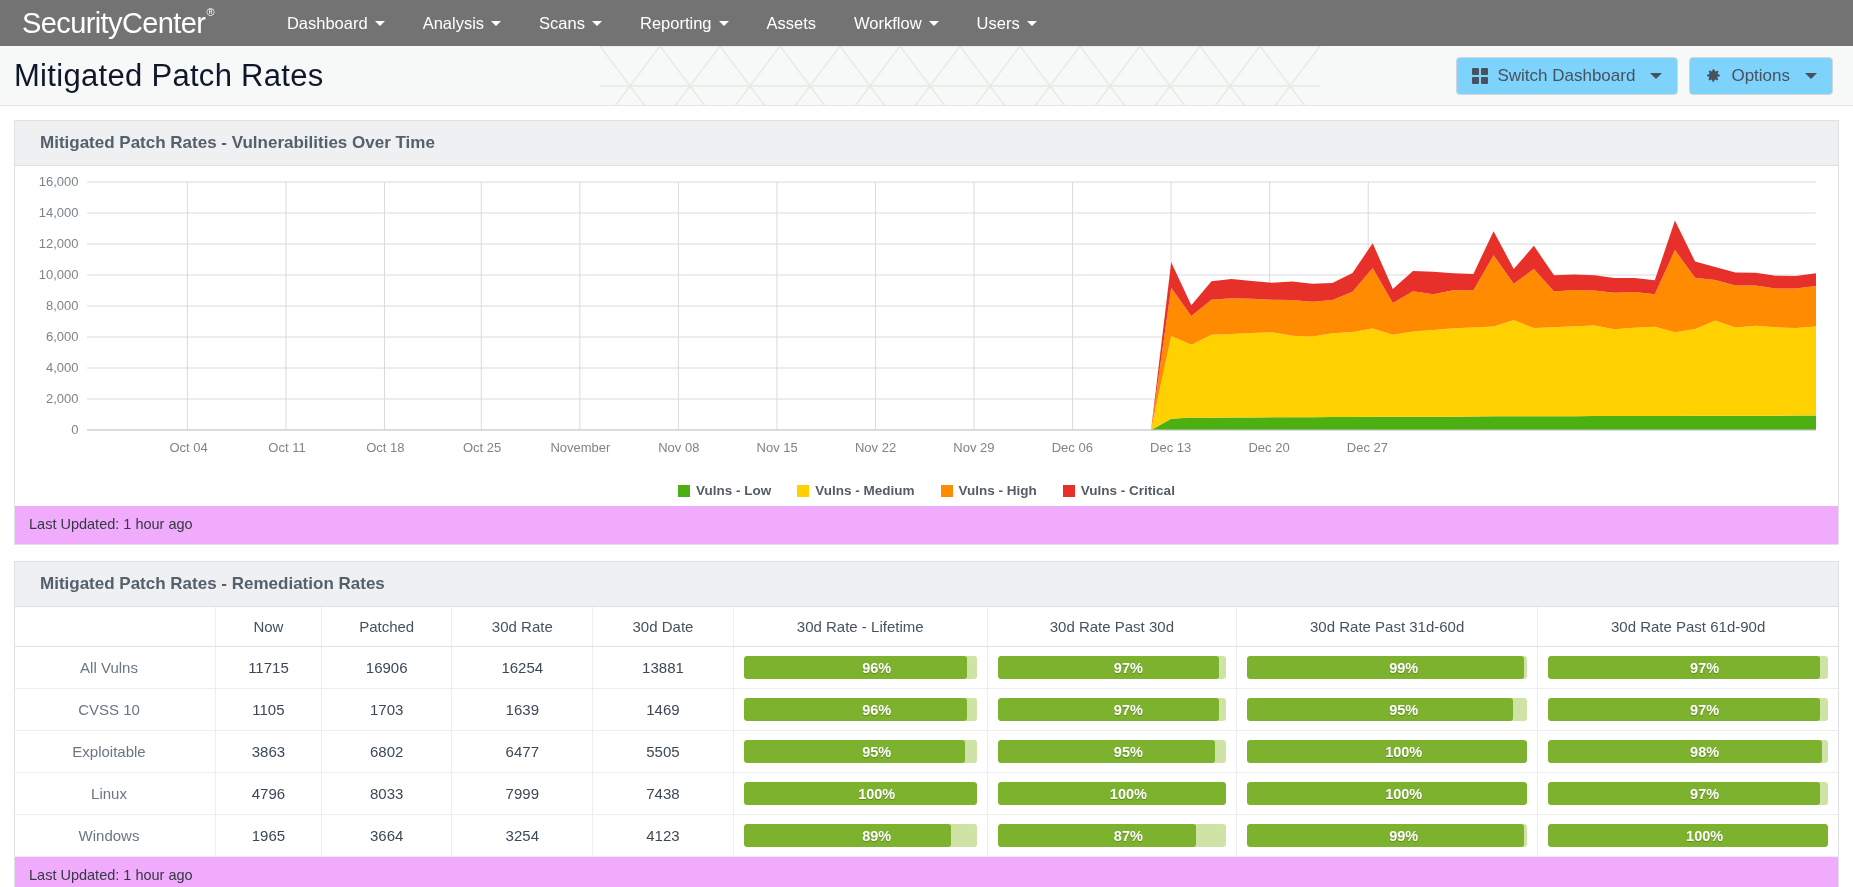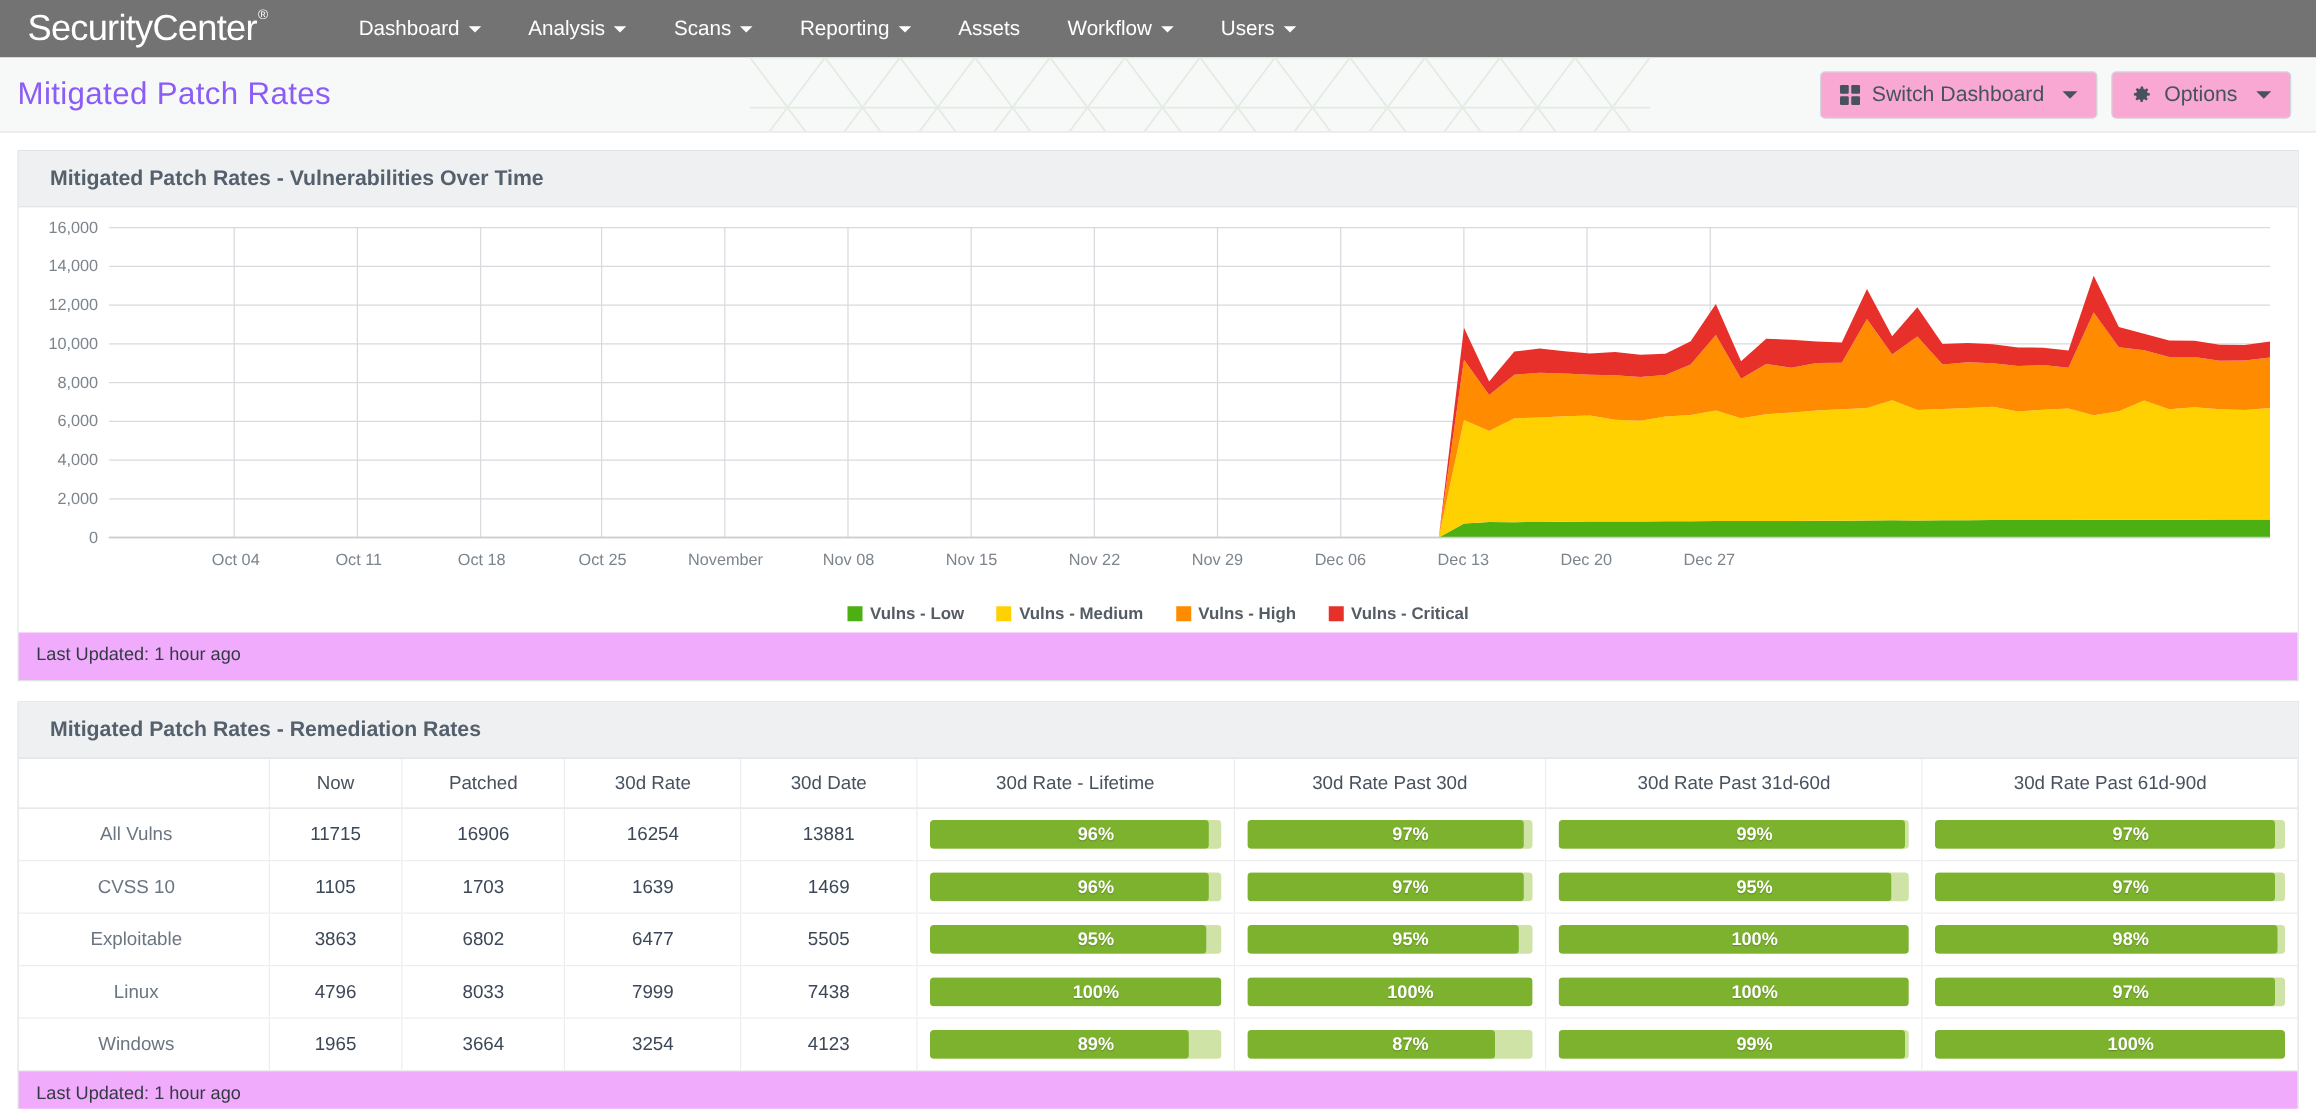--- a/index.html
+++ b/index.html
@@ -73,37 +73,37 @@
     padding: 0 20px 0 14px;
     overflow: hidden;
   }
   .pagehead .watermark {
     position: absolute;
     left: 560px; top: -40px;
     width: 800px; height: 150px;
     pointer-events: none;
   }
   .pagetitle {
-    font-size: 25px;
-    color: #8b5cf6;
+    font-size: 31px;
+    color: #0f172a;
     font-weight: 300;
     letter-spacing: 0.3px;
     position: relative;
     z-index: 2;
     white-space: nowrap;
   }
   .headbtns {
     margin-left: auto;
     display: flex;
     gap: 11px;
     position: relative;
     z-index: 2;
   }
   .btn {
-    background: #f9a8d4;
+    background: #7dd3fc;
     border: 1px solid #d3d6d9;
     border-radius: 4px;
     color: #47525e;
     font-size: 17px;
     padding: 8px 15px;
     display: flex;
     align-items: center;
     gap: 9px;
     cursor: pointer;
     white-space: nowrap;

